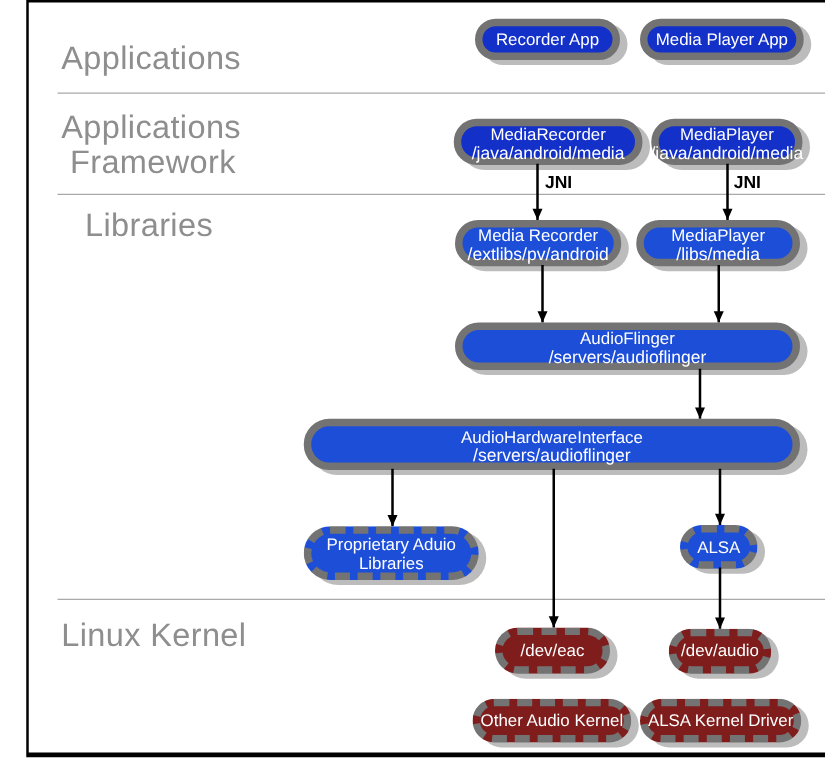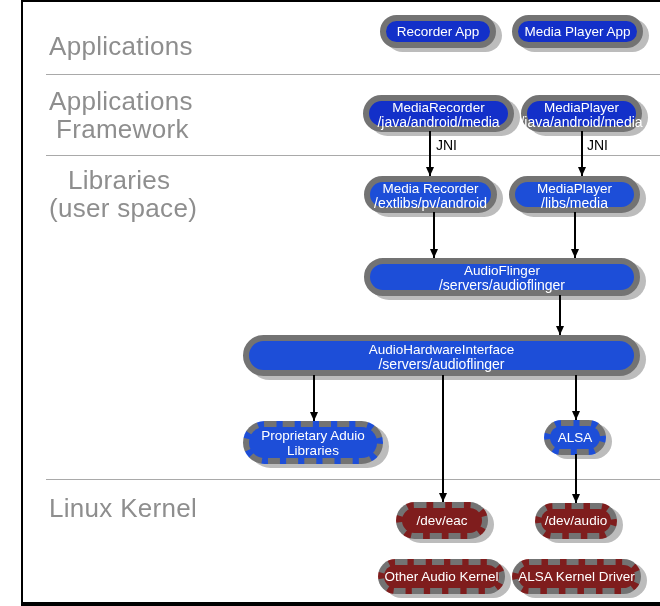--- a/index.html
+++ b/index.html
@@ -28,41 +28,40 @@
   .node .t{font-size:13.5px;line-height:16px;white-space:nowrap;}
   .node .t2{font-size:13.5px;line-height:15px;white-space:nowrap;}
   .node .s{font-size:14px;line-height:12px;white-space:nowrap;}
   .edge{position:absolute;width:2px;background:#000;}
   .edge::after{
     content:"";position:absolute;bottom:0;left:50%;margin-left:-4.5px;
     width:0;height:0;
     border-left:4.5px solid transparent;border-right:4.5px solid transparent;
     border-top:9px solid #000;
   }
-  .jni{position:absolute;font-size:14px;color:#000;line-height:14px;}
+  .jni{position:absolute;font-size:14px;color:#000;line-height:14px;font-weight:bold;}
 </style>
 </head>
 <body>
 
 <div class="canvas">
 
   <div class="sep" style="top:72px"></div>
   <div class="sep" style="top:153px"></div>
   <div class="sep" style="top:477px"></div>
 
   <div class="layer-label" style="left:26px;top:30px">
     <div>Applications</div>
   </div>
   <div class="layer-label" style="left:26px;top:85px">
     <div>Applications</div>
     <div style="padding-left:7px">Framework</div>
   </div>
   <div class="layer-label" style="left:26px;top:164px">
     <div style="padding-left:19px">Libraries</div>
-    <div>(user space)</div>
   </div>
   <div class="layer-label" style="left:26px;top:492px">
     <div>Linux Kernel</div>
   </div>
 
   <div class="node blue" style="left:357px;top:13px;width:116px;height:33px">
     <div class="t">Recorder App</div>
   </div>
   <div class="node blue" style="left:489px;top:13px;width:131px;height:33px">
     <div class="t">Media Player App</div>

